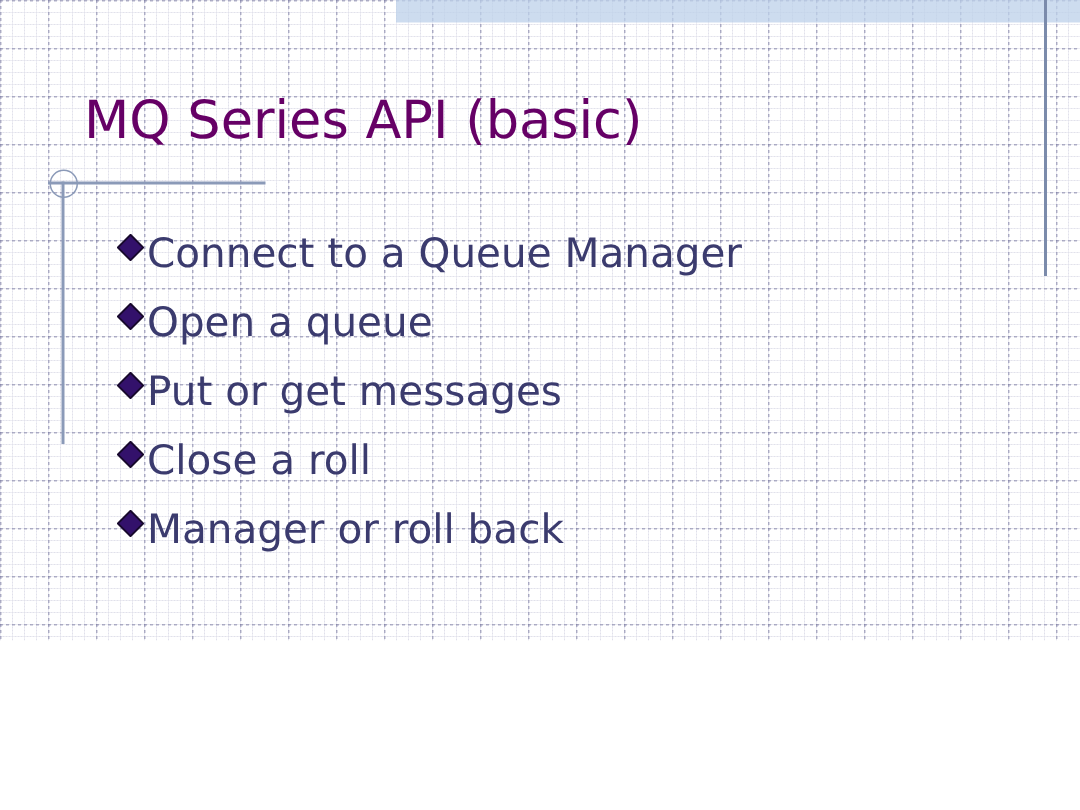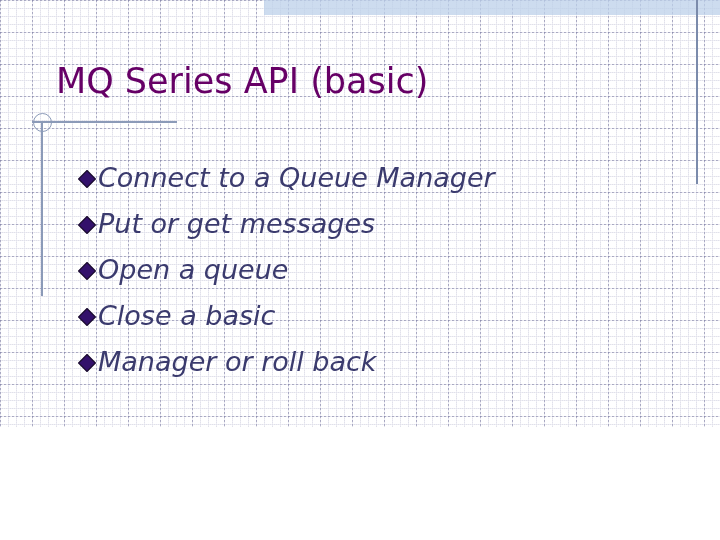--- a/index.html
+++ b/index.html
@@ -137,23 +137,21 @@
     position: absolute;
     left: 78px;
     top: 155px;
     width: 600px;
     margin: 0;
     padding: 0;
     list-style: none;
   }
   .bullet-row {
     display: flex;
-    align-items: center;
     height: 46px;
-    font-style: italic;
   }
   .bullet-marker {
     flex: 0 0 auto;
     width: 18px;
     height: 18px;
     margin-right: 2px;
     position: relative;
     top: 1px;
   }
   .bullet-marker svg {
@@ -236,39 +234,39 @@
       </span>
       <span class="bullet-text">Connect to a Queue Manager</span>
     </li>
 
     <li class="bullet-row">
       <span class="bullet-marker">
         <svg width="18" height="18" viewBox="0 0 18 18">
           <polygon points="9,0.5 17.5,9 9,17.5 0.5,9" fill="#33116b" stroke="#17082c" stroke-width="1.2"></polygon>
         </svg>
       </span>
+      <span class="bullet-text">Open a queue</span>
+    </li>
+
+    <li class="bullet-row">
+      <span class="bullet-marker">
+        <svg width="18" height="18" viewBox="0 0 18 18">
+          <polygon points="9,0.5 17.5,9 9,17.5 0.5,9" fill="#33116b" stroke="#17082c" stroke-width="1.2"></polygon>
+        </svg>
+      </span>
       <span class="bullet-text">Put or get messages</span>
     </li>
 
     <li class="bullet-row">
       <span class="bullet-marker">
         <svg width="18" height="18" viewBox="0 0 18 18">
           <polygon points="9,0.5 17.5,9 9,17.5 0.5,9" fill="#33116b" stroke="#17082c" stroke-width="1.2"></polygon>
         </svg>
       </span>
-      <span class="bullet-text">Open a queue</span>
-    </li>
-
-    <li class="bullet-row">
-      <span class="bullet-marker">
-        <svg width="18" height="18" viewBox="0 0 18 18">
-          <polygon points="9,0.5 17.5,9 9,17.5 0.5,9" fill="#33116b" stroke="#17082c" stroke-width="1.2"></polygon>
-        </svg>
-      </span>
-      <span class="bullet-text">Close a basic</span>
+      <span class="bullet-text">Close a roll</span>
     </li>
 
     <li class="bullet-row">
       <span class="bullet-marker">
         <svg width="18" height="18" viewBox="0 0 18 18">
           <polygon points="9,0.5 17.5,9 9,17.5 0.5,9" fill="#33116b" stroke="#17082c" stroke-width="1.2"></polygon>
         </svg>
       </span>
       <span class="bullet-text">Manager or roll back</span>
     </li>

